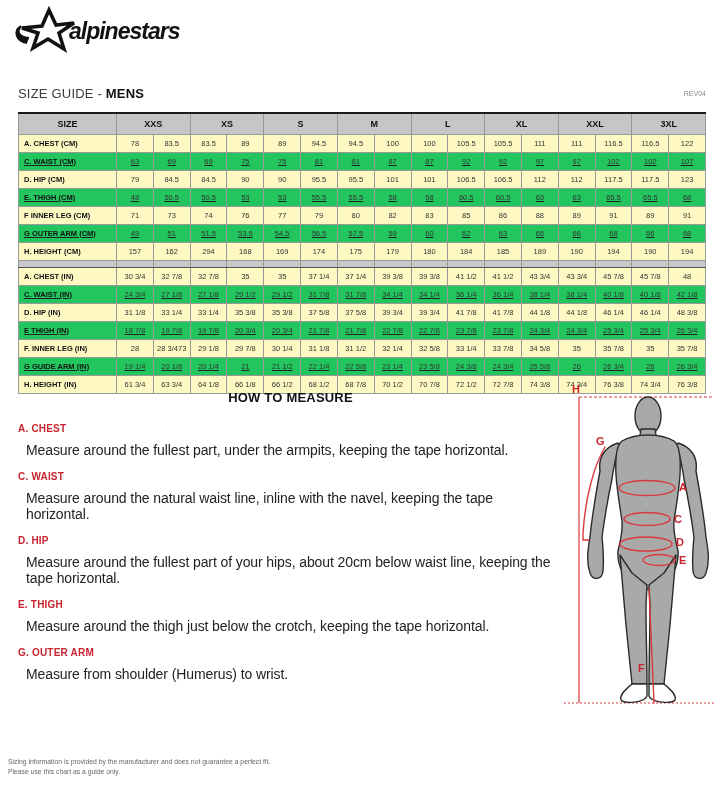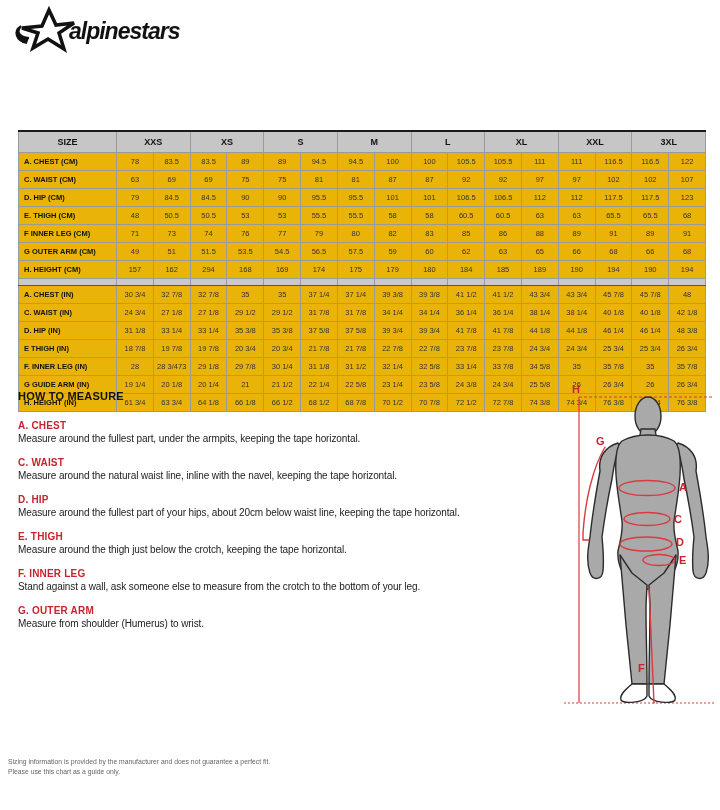--- a/index.html
+++ b/index.html
@@ -7,37 +7,37 @@
         font-family:"Liberation Sans",sans-serif;color:#222;overflow:hidden;}
 
   
   .logo{position:absolute;left:10px;top:6px;width:190px;height:48px;}
   .titlebar{position:absolute;left:18px;top:86px;width:688px;height:18px;}
   .title{font-size:13px;letter-spacing:.2px;color:#3a3a3a;font-weight:400;}
   .title b{color:#111;font-weight:700;}
   .rev{position:absolute;right:0;top:4px;font-size:7px;color:#8a8a8a;}
 
   
-  .size-table{position:absolute;left:18px;top:130px;width:688px;border-collapse:collapse;
+  .size-table{position:absolute;left:18px;top:112px;width:688px;border-collapse:collapse;
               table-layout:fixed;border:1px solid #555;border-top:2px solid #1a1a1a;}
   .size-table th,.size-table td{border:1px solid #9a9a9a;font-size:7.5px;color:#333;
               text-align:center;padding:0;height:17px;line-height:1;overflow:hidden;white-space:nowrap;}
   .size-table thead th{background:#c6c6c6;font-size:9px;font-weight:700;color:#111;height:20px;}
   .size-table th.rowlabel{text-align:left;padding-left:5px;font-weight:700;font-size:7.5px;color:#111;background:inherit;}
-  .size-table tr.alt{background:#eab308;}
-  .size-table tr.plain{background:#eab308;padding-left:17px;}
+  .size-table tr.alt{background:#22c55e;text-decoration:underline;}
+  .size-table tr.plain{background:#fef9c3;padding-left:17px;}
   .size-table tr.divider td{height:6px;background:#c9c9c9;border-top:1px solid #555;border-bottom:1px solid #555;}
   .size-table col.lab{width:98px;}
 
   
   .howto{position:absolute;left:18px;top:390px;width:545px;}
-  .howto h2{margin:0 0 18px 0;font-size:11px;font-weight:700;color:#111;letter-spacing:.2px;}
+  .howto h2{margin:0 0 18px 0;font-size:13px;font-weight:700;color:#111;letter-spacing:.2px;text-align:center;}
   .mitem{margin-bottom:13px;}
   .mitem h3{margin:0 0 2px 0;font-size:10px;font-weight:700;color:#c8232e;letter-spacing:.2px;}
-  .mitem p{margin:0;font-size:10px;color:#222;letter-spacing:-.1px;}
+  .mitem p{margin:8px;font-size:14px;color:#222;letter-spacing:-.1px;}
 
   
   .diagram{position:absolute;left:562px;top:383px;width:158px;height:340px;}
 
   
   .footer{position:absolute;left:8px;top:757px;font-size:6.8px;color:#666;line-height:1.5;}
 </style>
 </head>
 <body>
 
@@ -46,20 +46,24 @@
   <div class="logo">
     <svg width="190" height="48" viewBox="0 0 380 96">
       <g stroke="#111" stroke-width="7" fill="none" stroke-linejoin="miter">
         <path d="M78 8 L92 38 L128 34 L98 54 L108 86 L76 66 L46 84 L56 54 L24 44 L64 40 Z"></path>
         <path d="M34 74 C 12 70, 6 50, 22 40 C 12 52, 18 62, 38 64" fill="#111" stroke-width="4"></path>
       </g>
       <text x="118" y="66" font-family="Liberation Sans, sans-serif" font-size="46" font-style="italic" font-weight="bold" letter-spacing="-2" fill="#111">alpinestars</text>
     </svg>
   </div>
 
+  <div class="titlebar">
+    <div class="title"><span>SIZE GUIDE - </span><b>MENS</b></div>
+    <div class="rev">REV04</div>
+  </div>
 
   <table class="size-table">
       <colgroup>
         <col class="lab">
         <col>
         <col>
         <col>
         <col>
         <col>
         <col>
@@ -389,24 +393,20 @@
         </div>
         <div class="mitem">
           <h3>D. HIP</h3>
           <p>Measure around the fullest part of your hips, about 20cm below waist line, keeping the tape horizontal.</p>
         </div>
         <div class="mitem">
           <h3>E. THIGH</h3>
           <p>Measure around the thigh just below the crotch, keeping the tape horizontal.</p>
         </div>
         <div class="mitem">
-          <h3>F. INNER LEG</h3>
-          <p>Stand against a wall, ask someone else to measure from the crotch to the bottom of your leg.</p>
-        </div>
-        <div class="mitem">
           <h3>G. OUTER ARM</h3>
           <p>Measure from shoulder (Humerus) to wrist.</p>
         </div>
       </div>
   </section>
 
   <div class="diagram">
     <svg width="158" height="340" viewBox="0 0 158 340">
 
       <line x1="17" y1="14" x2="17" y2="320" stroke="#d93a40" stroke-width="1.2"></line>

